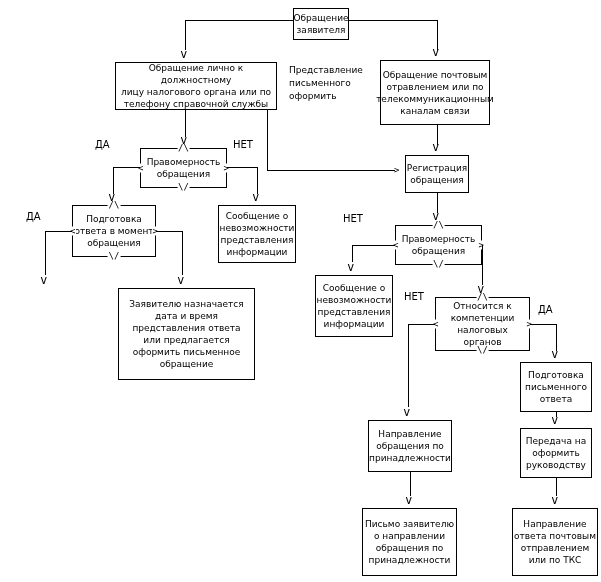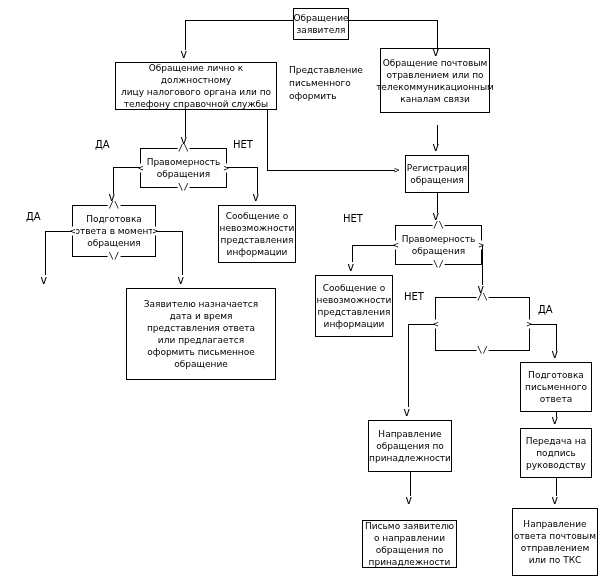--- a/index.html
+++ b/index.html
@@ -45,54 +45,54 @@
 <div id="canvas">
 
   <div class="node" style="left:293px; top:8px;  width:56px;  height:32px;">Обращение
 заявителя</div>
   <div class="node" style="left:115px; top:62px; width:162px; height:48px;">Обращение лично к должностному
 лицу налогового органа или по
 телефону справочной службы</div>
   <div class="plain-label" style="left:289px; top:64px; width:80px; height:42px;">Представление
 письменного
 оформить</div>
-  <div class="node" style="left:380px; top:48px; width:110px; height:65px;">Обращение почтовым
+  <div class="node" style="left:380px; top:60px; width:110px; height:65px;">Обращение почтовым
 отравлением или по
 телекоммуникационным
 каналам связи</div>
   <div class="node" style="left:405px; top:155px; width:64px; height:38px;">Регистрация
 обращения</div>
   <div class="node" style="left:218px; top:205px; width:78px; height:58px;">Сообщение о
 невозможности
 представления
 информации</div>
   <div class="node" style="left:315px; top:275px; width:78px; height:62px;">Сообщение о
 невозможности
 представления
 информации</div>
-  <div class="node" style="left:118px; top:288px; width:150px; height:92px;margin-left:8px;">Заявителю назначается
+  <div class="node" style="left:118px; top:288px; width:137px; height:92px;">Заявителю назначается
 дата и время
 представления ответа
 или предлагается
 оформить письменное
 обращение</div>
   <div class="node" style="left:520px; top:362px; width:72px; height:50px;">Подготовка
 письменного
 ответа</div>
   <div class="node" style="left:520px; top:428px; width:72px; height:50px;">Передача на
-подпись
+оформить
 руководству</div>
   <div class="node" style="left:512px; top:508px; width:86px; height:68px;">Направление
 ответа почтовым
 отправлением
 или по ТКС</div>
   <div class="node" style="left:368px; top:420px; width:84px; height:52px;">Направление
 обращения по
 принадлежности</div>
-  <div class="node" style="left:362px; top:520px; width:95px; height:48px;">Письмо заявителю
+  <div class="node" style="left:362px; top:508px; width:95px; height:68px;">Письмо заявителю
 о направлении
 обращения по
 принадлежности</div>
 
   <div class="node decision" style="left:140px; top:148px; width:87px; height:40px;">
     <span>Правомерность
 обращения</span>
     <span class="marker m-top">/\</span>
     <span class="marker m-bottom">\/</span>
     <span class="marker m-left">&lt;</span>
@@ -109,20 +109,23 @@
   </div>
   <div class="node decision" style="left:395px; top:225px; width:87px; height:40px;">
     <span>Правомерность
 обращения</span>
     <span class="marker m-top">/\</span>
     <span class="marker m-bottom">\/</span>
     <span class="marker m-left">&lt;</span>
     <span class="marker m-right">&gt;</span>
   </div>
   <div class="node decision" style="left:435px; top:297px; width:95px; height:54px;">
+    <span>Относится к
+компетенции
+налоговых органов</span>
     <span class="marker m-top">/\</span>
     <span class="marker m-bottom">\/</span>
     <span class="marker m-left">&lt;</span>
     <span class="marker m-right">&gt;</span>
   </div>
 
   <span class="branch-label" style="left:95px;  top:139px;">ДА</span>
   <span class="branch-label" style="left:233px; top:139px;">НЕТ</span>
   <span class="branch-label" style="left:26px;  top:211px;">ДА</span>
   <span class="branch-label" style="left:343px; top:213px;">НЕТ</span>

